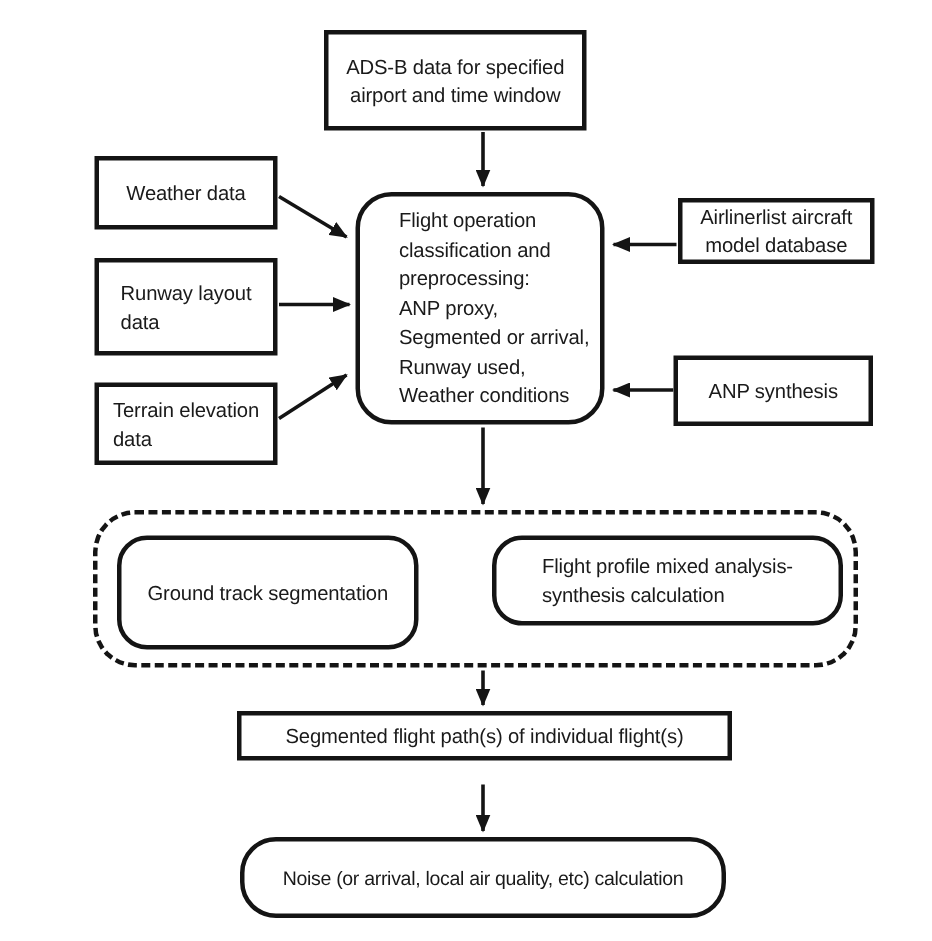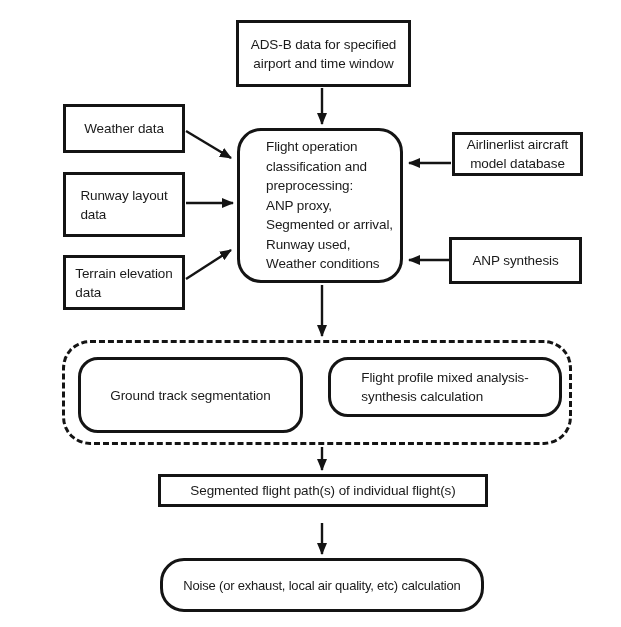--- a/index.html
+++ b/index.html
@@ -79,21 +79,21 @@
     <line x1="186" y1="131" x2="231" y2="158" marker-end="url(#ah)"></line>
     <line x1="186" y1="203" x2="233" y2="203" marker-end="url(#ah)"></line>
     <line x1="186" y1="279" x2="231" y2="250" marker-end="url(#ah)"></line>
     <line x1="451" y1="163" x2="409" y2="163" marker-end="url(#ah)"></line>
     <line x1="449" y1="260" x2="409" y2="260" marker-end="url(#ah)"></line>
     <line x1="322" y1="285" x2="322" y2="336" marker-end="url(#ah)"></line>
     <line x1="322" y1="447" x2="322" y2="470" marker-end="url(#ah)"></line>
     <line x1="322" y1="523" x2="322" y2="554" marker-end="url(#ah)"></line>
   </svg>
 
-  <div class="node" style="left:236px; top:20px; width:175px; height:67px;">
+  <div class="node" style="left:216px; top:20px; width:175px; height:67px;">
     <div class="node-text txt-center">ADS-B data for specified
 airport and time window</div>
   </div>
 
   <div class="node" style="left:63px; top:104px; width:122px; height:49px;">
     <div class="node-text txt-center">Weather data</div>
   </div>
 
   <div class="node" style="left:63px; top:172px; width:122px; height:65px;">
     <div class="node-text txt-left">Runway layout
@@ -119,30 +119,30 @@
     <div class="node-text txt-center">Airlinerlist aircraft
 model database</div>
   </div>
 
   <div class="node" style="left:449px; top:237px; width:133px; height:47px;">
     <div class="node-text txt-center">ANP synthesis</div>
   </div>
 
   <div class="dashed-container"></div>
 
-  <div class="node rounded-md" style="left:78px; top:357px; width:225px; height:76px;">
+  <div class="node rounded-md" style="left:78px; top:357px; width:201px; height:76px;">
     <div class="node-text txt-center">Ground track segmentation</div>
   </div>
 
   <div class="node rounded-md" style="left:328px; top:357px; width:234px; height:60px;">
     <div class="node-text txt-left">Flight profile mixed analysis-
 synthesis calculation</div>
   </div>
 
   <div class="node" style="left:158px; top:474px; width:330px; height:33px;">
     <div class="node-text txt-center">Segmented flight path(s) of individual flight(s)</div>
   </div>
 
   <div class="node rounded-lg fs-small" style="left:160px; top:558px; width:324px; height:54px;">
-    <div class="node-text txt-center">Noise (or exhaust, local air quality, etc) calculation</div>
+    <div class="node-text txt-center">Noise (or arrival, local air quality, etc) calculation</div>
   </div>
 
 </div>
 
 </body></html>

